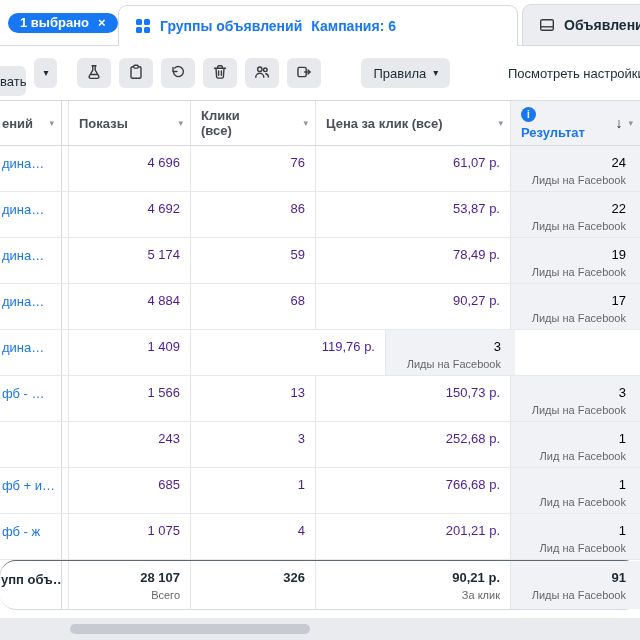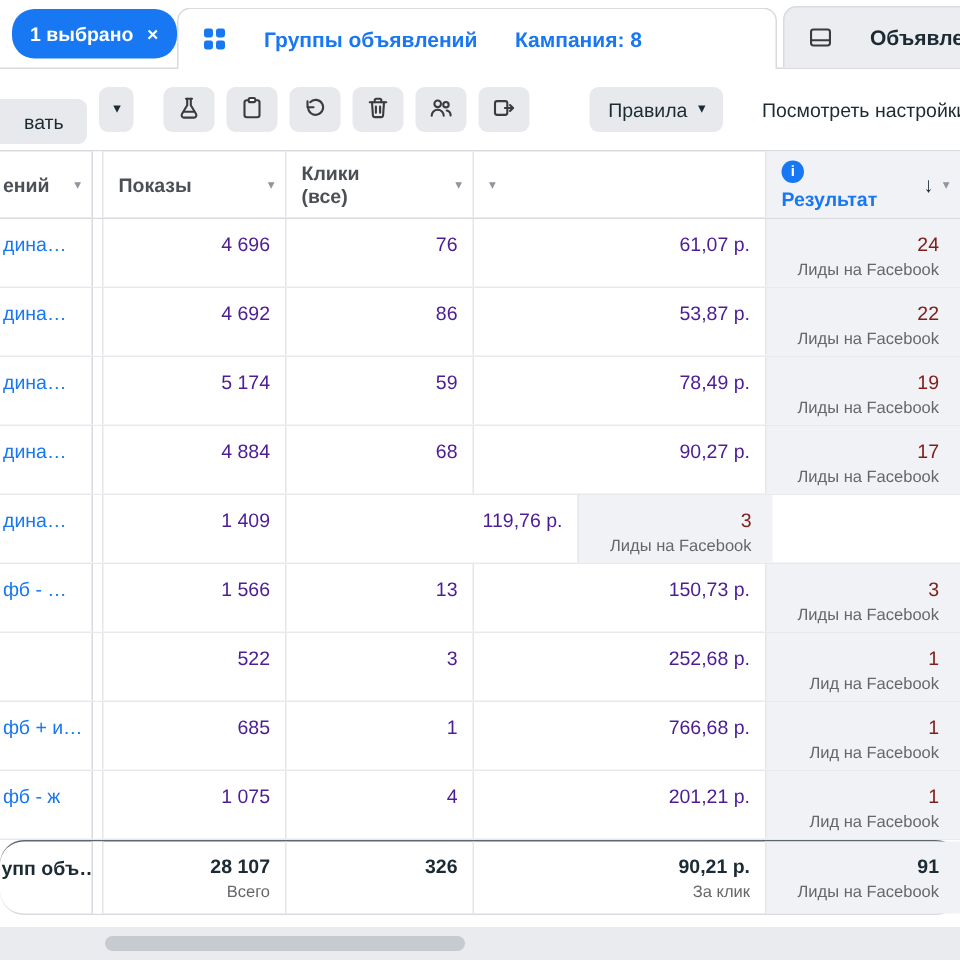--- a/index.html
+++ b/index.html
@@ -20,29 +20,29 @@
     background: #fff;
     border-bottom: 1px solid #D8DADF;
   }
   .badge-area {
     width: 118px; height: 100%;
     display: flex; align-items: center;
     padding-left: 8px; flex: none;
   }
   .selected-badge {
     background: #1877F2; color: #fff;
-    border-radius: 15px; height: 33px;
+    border-radius: 15px; height: 20px;
     display: inline-flex; align-items: center; gap: 9px;
     padding: 0 12px; font-size: 13px; font-weight: 600;
     white-space: nowrap; cursor: pointer;
   }
   .badge-close { font-size: 13px; line-height: 1; cursor: pointer; }
   .tab {
     height: 41px; flex: none;
-    display: flex; align-items: center; gap: 25px;
+    display: flex; align-items: center; gap: 9px;
     padding: 0 16px;
     border: 1px solid #D8DADF; border-bottom: none;
     border-radius: 9px 9px 0 0;
     white-space: nowrap;
   }
   .tab-active {
     width: 400px;
     background: #fff;
     position: relative; top: 1px; z-index: 2;
   }
@@ -69,21 +69,21 @@
     background: #E7E9EC;
     border: none; border-radius: 6px;
     display: inline-flex; align-items: center; justify-content: center;
     gap: 7px;
     font-size: 13px; color: #1C2B33;
     font-family: inherit;
     padding: 0 10px;
     cursor: pointer;
     flex: none;
   }
-  .btn-cut { border-radius: 0 6px 6px 0; padding: 0 16px; margin-top: 16px; }
+  .btn-cut { border-radius: 0 6px 6px 0; padding: 0 0; margin-top: 16px; }
   .btn-caretonly { padding: 0 9px; margin-right: 12px; }
   .icon-btn { width: 34px; padding: 0; }
   .btn-rules { margin-left: 32px; padding: 0 12px; text-align: right; }
   .caret { font-size: 10px; color: #1C2B33; line-height: 1; }
   .toolbar-right {
     margin-left: auto;
     width: 132px; flex: none;
     overflow: hidden; white-space: nowrap;
     font-size: 13px; color: #1C2B33;
     cursor: pointer;
@@ -147,21 +147,21 @@
     font-size: 13px; color: #4c1d95;
     text-align: right;
     padding: 9px 10px 0 4px;
     white-space: nowrap;
   }
   .result-cell {
     background: #F1F2F5;
     display: flex; flex-direction: column; align-items: flex-end;
     padding: 9px 14px 0 4px;
   }
-  .res-num { font-size: 13px; color: #7f1d1d; }
+  .res-num { font-size: 13px; color: #000000; }
   .res-label { font-size: 11px; color: #65676B; margin-top: 4px; white-space: nowrap; }
 
   
   .tfoot {
     height: 50px; display: flex;
     border-top: 1px solid #5E6670;
     border-bottom: 1px solid #D8DADF;
     background: #fff;
     border-radius: 16px;
   }
@@ -205,21 +205,21 @@
     <div class="tab tab-active">
       <span class="tab-icon">
         <svg width="16" height="16" viewBox="0 0 16 16" fill="#1877F2">
           <rect x="1" y="1" width="6" height="6" rx="1.6"></rect>
           <rect x="9" y="1" width="6" height="6" rx="1.6"></rect>
           <rect x="1" y="9" width="6" height="6" rx="1.6"></rect>
           <rect x="9" y="9" width="6" height="6" rx="1.6"></rect>
         </svg>
       </span>
       <span class="tab-title-blue">Группы объявлений</span>
-      <span class="tab-context-blue">Кампания: 8</span>
+      <span class="tab-context-blue">Кампания: 6</span>
     </div>
 
     <div class="tab tab-inactive">
       <span class="tab-icon">
         <svg width="16" height="16" viewBox="0 0 16 16" fill="none" stroke="#3A3B3C" stroke-width="1.4">
           <rect x="1.7" y="2.7" width="12.6" height="10.6" rx="1.6"></rect>
           <path d="M1.7 9.8h12.6"></path>
         </svg>
       </span>
       <span class="tab-title-dark">Объявления</span>
@@ -308,20 +308,21 @@
     <div class="col-gap"></div>
     <div class="header-cell col-impr">
       <span>Показы</span>
       <span class="hcaret">▾</span>
     </div>
     <div class="header-cell col-clicks">
       <span>Клики (все)</span>
       <span class="hcaret">▾</span>
     </div>
     <div class="header-cell col-cpc">
+      <span>Цена за клик (все)</span>
       <span class="hcaret">▾</span>
     </div>
     <div class="header-cell col-result result-header">
       <span class="result-head-left">
         <span class="info-icon">i</span>
         <span class="result-title">Результат</span>
       </span>
       <span class="sort-arrow">↓</span>
       <span class="hcaret">▾</span>
     </div>
@@ -394,21 +395,21 @@
     <div class="num col-cpc">150,73 р.</div>
     <div class="result-cell col-result">
       <div class="res-num">3</div>
       <div class="res-label">Лиды на Facebook</div>
     </div>
   </div>
 
   <div class="trow">
     <div class="cell name-col"><a class="row-link"></a></div>
     <div class="col-gap"></div>
-    <div class="num col-impr">522</div>
+    <div class="num col-impr">243</div>
     <div class="num col-clicks">3</div>
     <div class="num col-cpc">252,68 р.</div>
     <div class="result-cell col-result">
       <div class="res-num">1</div>
       <div class="res-label">Лид на Facebook</div>
     </div>
   </div>
 
   <div class="trow">
     <div class="cell name-col"><a class="row-link">фб + и…</a></div>

